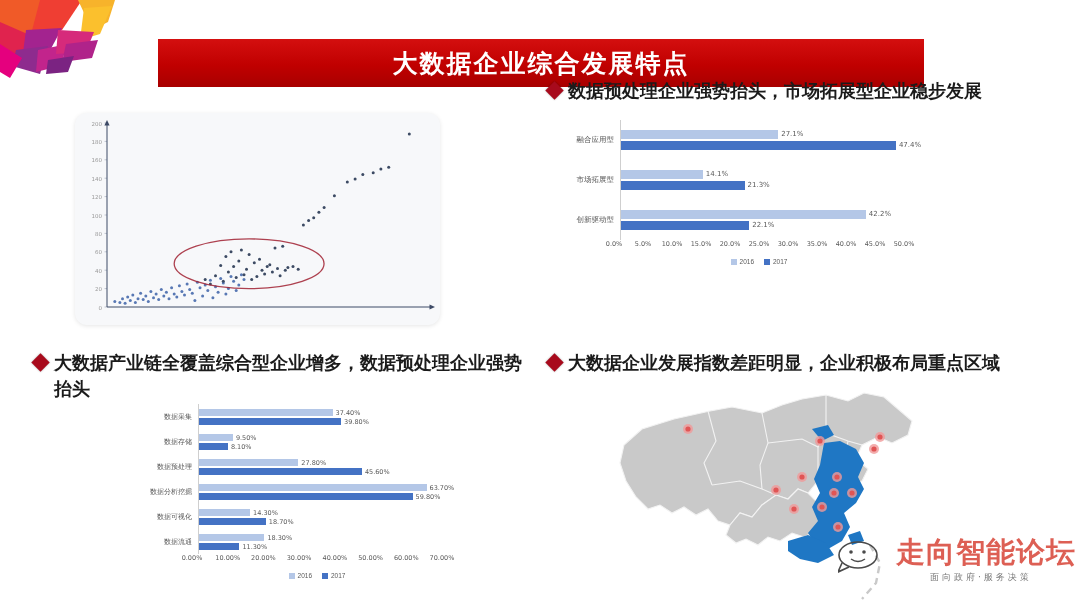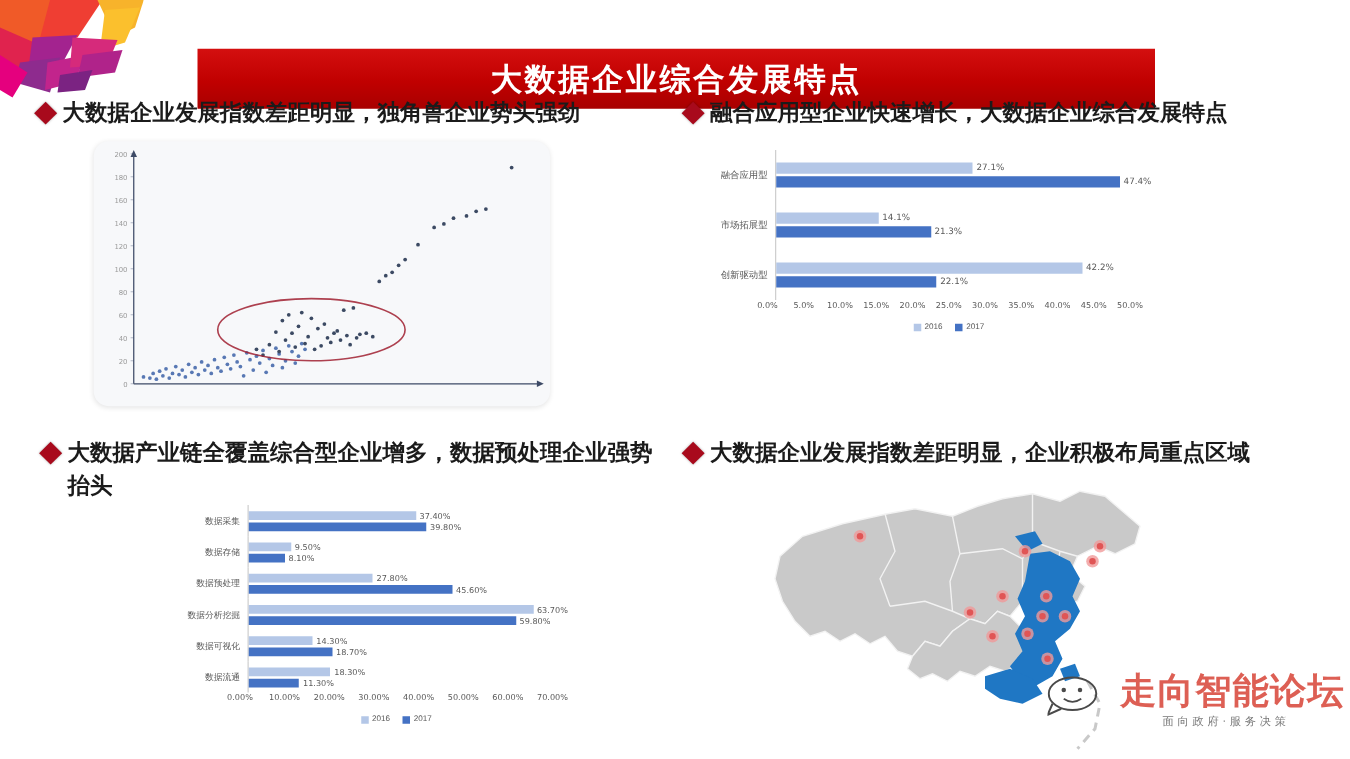--- a/index.html
+++ b/index.html
@@ -118,27 +118,23 @@
       <polygon points="66,44 98,40 92,58 62,62" fill="#b0238a"></polygon>
       <polygon points="0,44 22,58 10,78 0,72" fill="#e5007e"></polygon>
       <polygon points="48,60 74,56 68,72 46,74" fill="#7b2382"></polygon>
     </svg>
   </div>
 
   <div class="banner">
     <div class="banner-title">大数据企业综合发展特点</div>
   </div>
 
-  <div class="bullet" id="b1">
-    <div class="diamond"></div>
-    <div class="bullet-text">大数据企业发展指数差距明显，独角兽企业势头强劲</div>
-  </div>
   <div class="bullet" id="b2">
     <div class="diamond"></div>
-    <div class="bullet-text">融合应用型企业快速增长，大数据企业综合发展特点</div>
+    <div class="bullet-text">数据预处理企业强势抬头，市场拓展型企业稳步发展</div>
   </div>
   <div class="bullet" id="b3">
     <div class="diamond"></div>
     <div class="bullet-text">大数据产业链全覆盖综合型企业增多，数据预处理企业强势抬头</div>
   </div>
   <div class="bullet" id="b4">
     <div class="diamond"></div>
     <div class="bullet-text">大数据企业发展指数差距明显，企业积极布局重点区域</div>
   </div>
 

